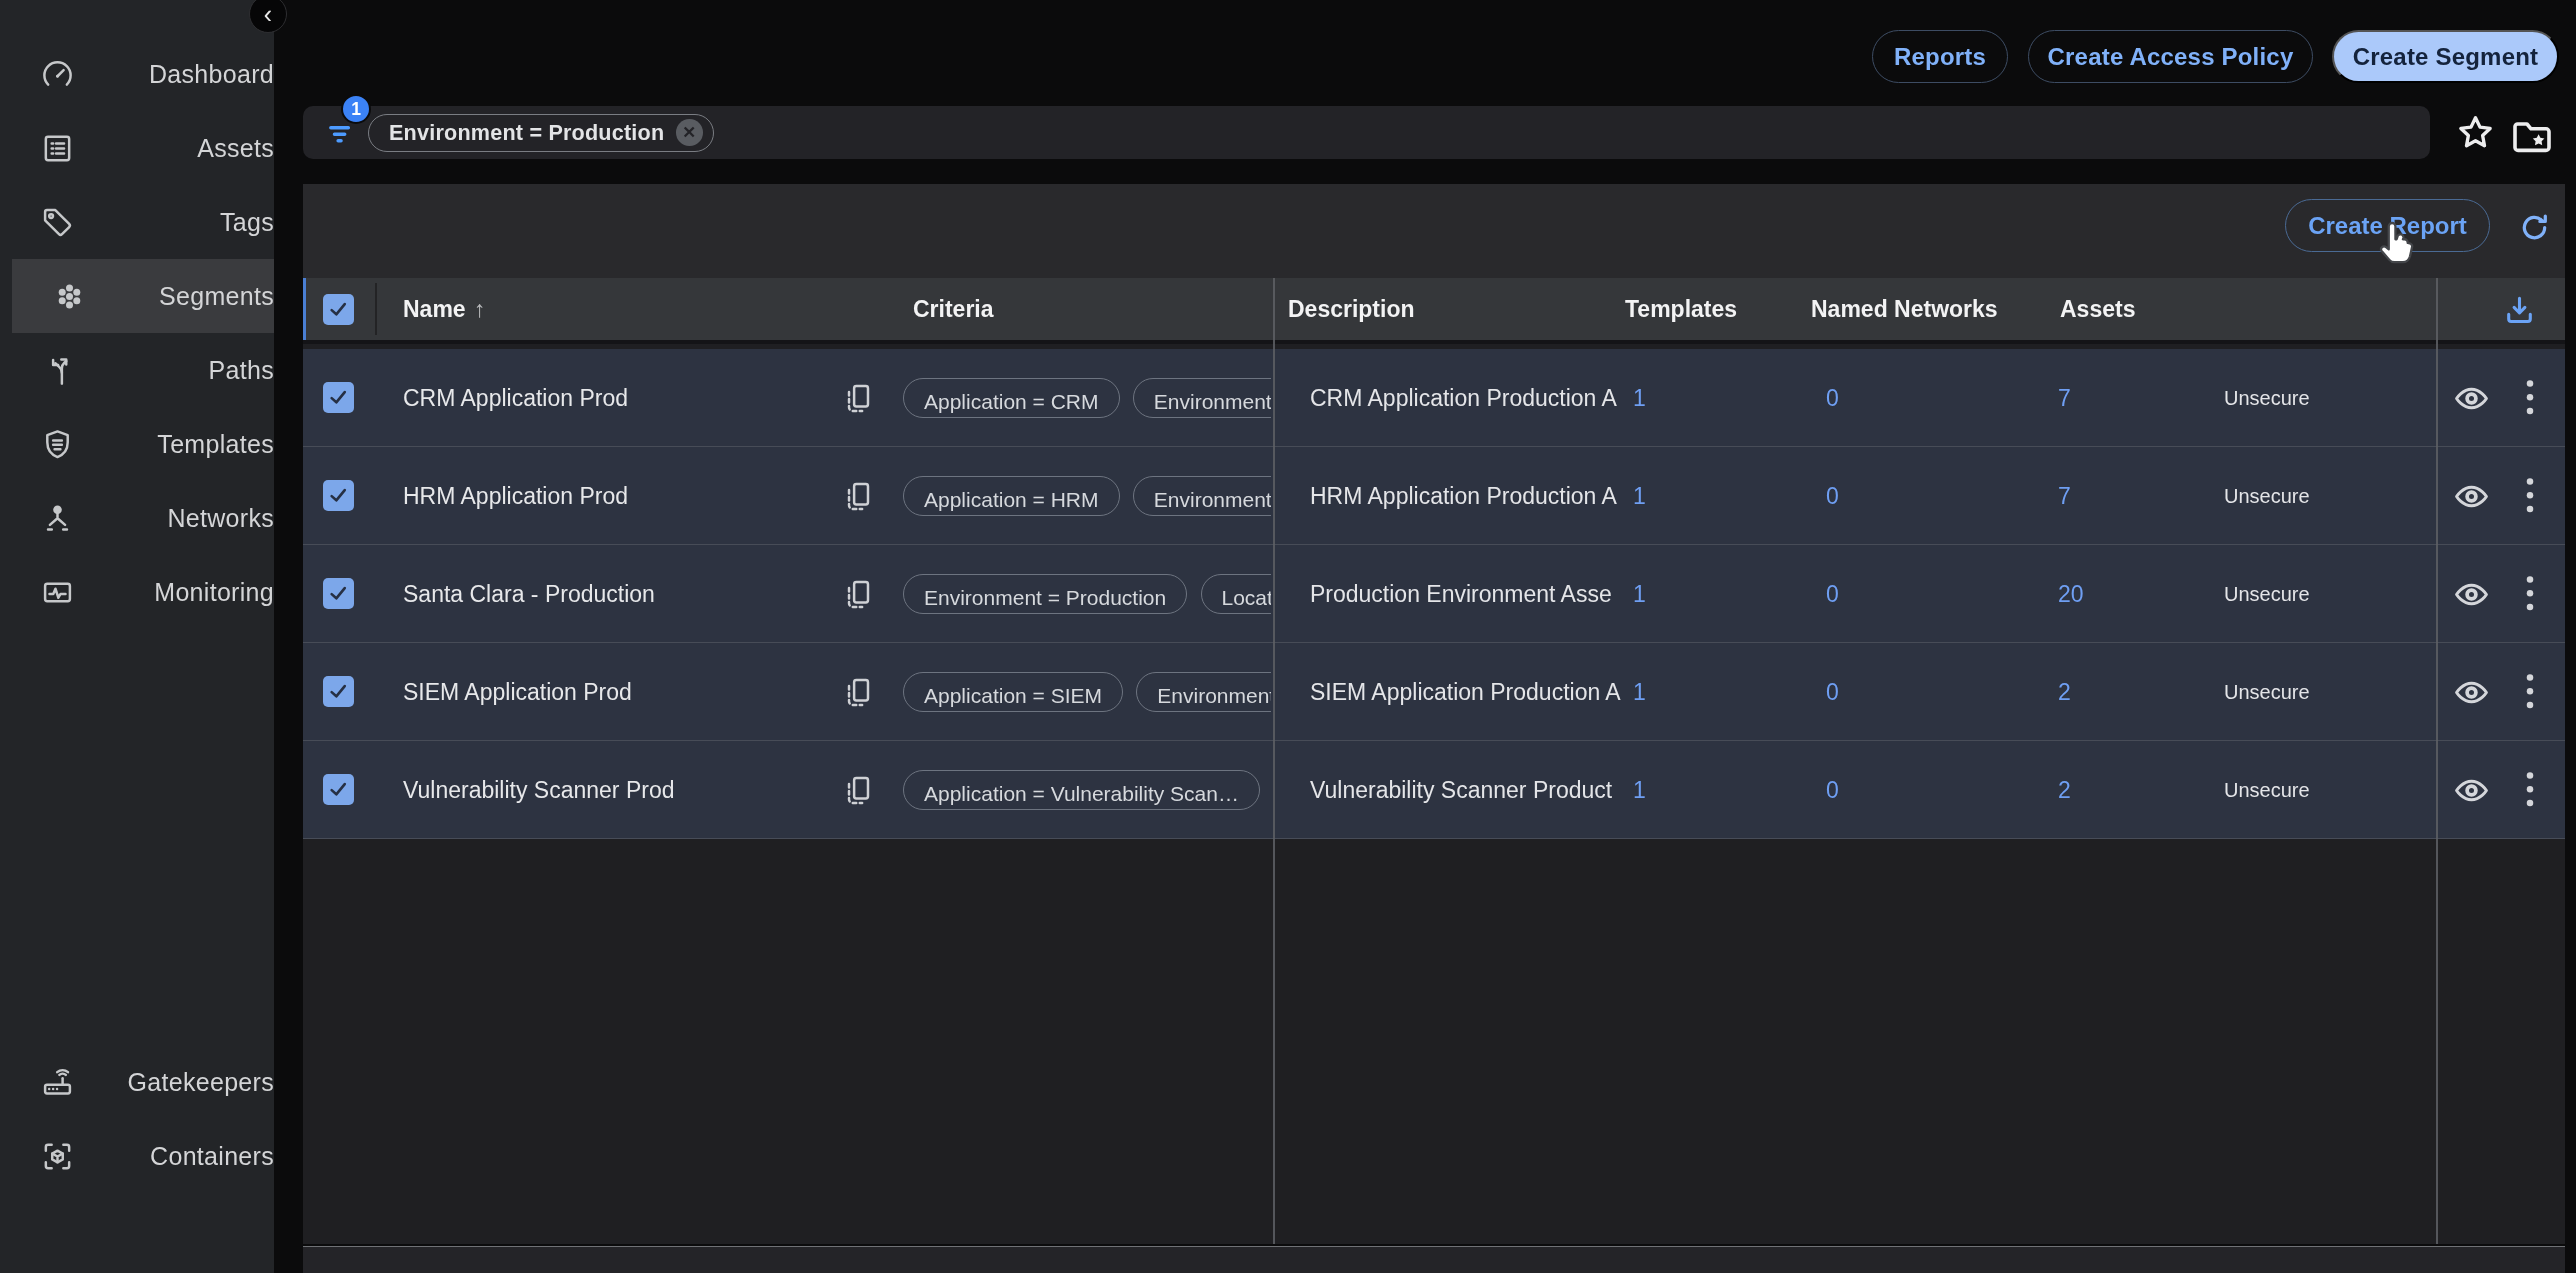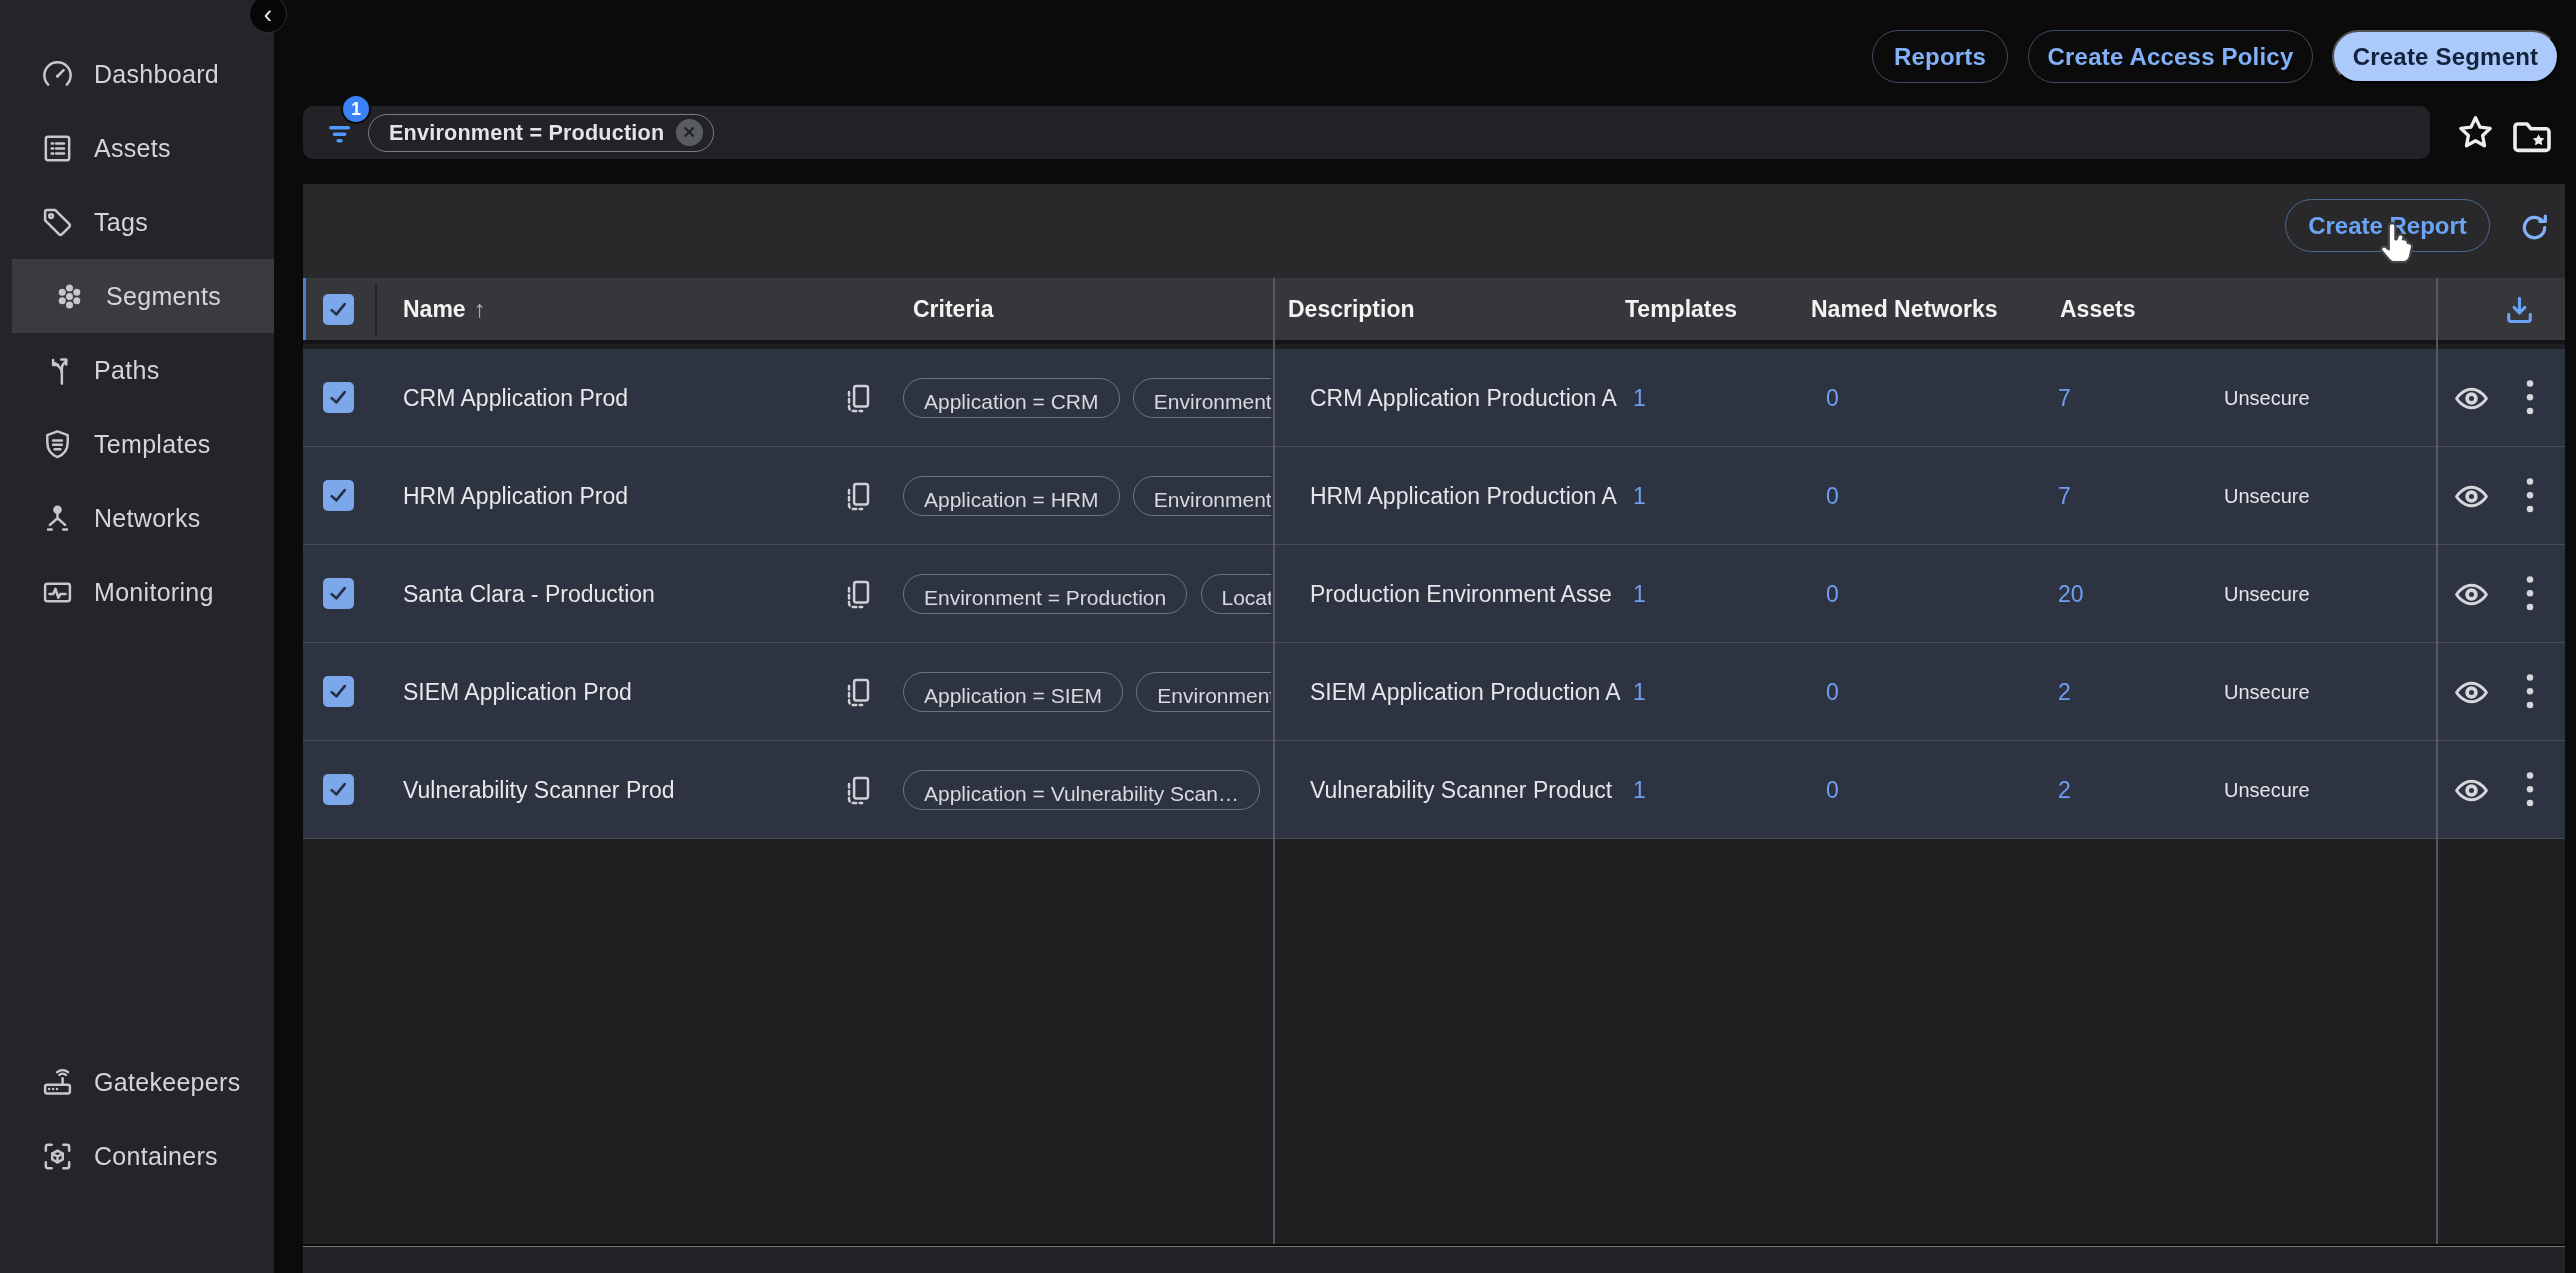--- a/index.html
+++ b/index.html
@@ -9,22 +9,22 @@
     background:#0b0b0c;
     font-family:"Liberation Sans", sans-serif;
     color:#e6e7e9;
   }
   svg { display:block; }
 
   
   .sidebar { position:absolute; left:0; top:0; width:274px; height:1273px; background:#232528; z-index:2; }
   .side-list { position:absolute; top:37px; left:0; right:0; }
   .side-bottom { position:absolute; top:1045px; left:0; right:0; }
-  .side-item { height:74px; display:flex; align-items:center; gap:19px; padding-left:40px;
-               color:#d4d5d7; font-size:25px; letter-spacing:0.3px; cursor:pointer; }
+  .side-item { height:74px; display:flex; align-items:center; gap:25px; padding-left:40px;
+               color:#d4d5d7; font-size:25px; letter-spacing:0.3px; cursor:pointer;justify-content:space-between; }
   .side-item .icn { width:35px; height:35px; color:#c6c8ca; flex:none; }
   .side-item .icn svg { width:35px; height:35px; }
   .side-item.selected { background:#3a3b3e;margin-left:12px; }
   .collapse-btn { position:absolute; left:249px; top:-5px; width:38px; height:38px; border-radius:50%;
                   background:#060607; border:0.8px solid #2e2e31; color:#e8e8e8; font-size:25px;
                   display:flex; align-items:center; justify-content:center; z-index:5; cursor:pointer; }
 
   
   .pill { position:absolute; top:30px; height:53px; border-radius:28px; font-size:24px; font-weight:bold;
           display:flex; align-items:center; justify-content:center; cursor:pointer; letter-spacing:0.2px; }

